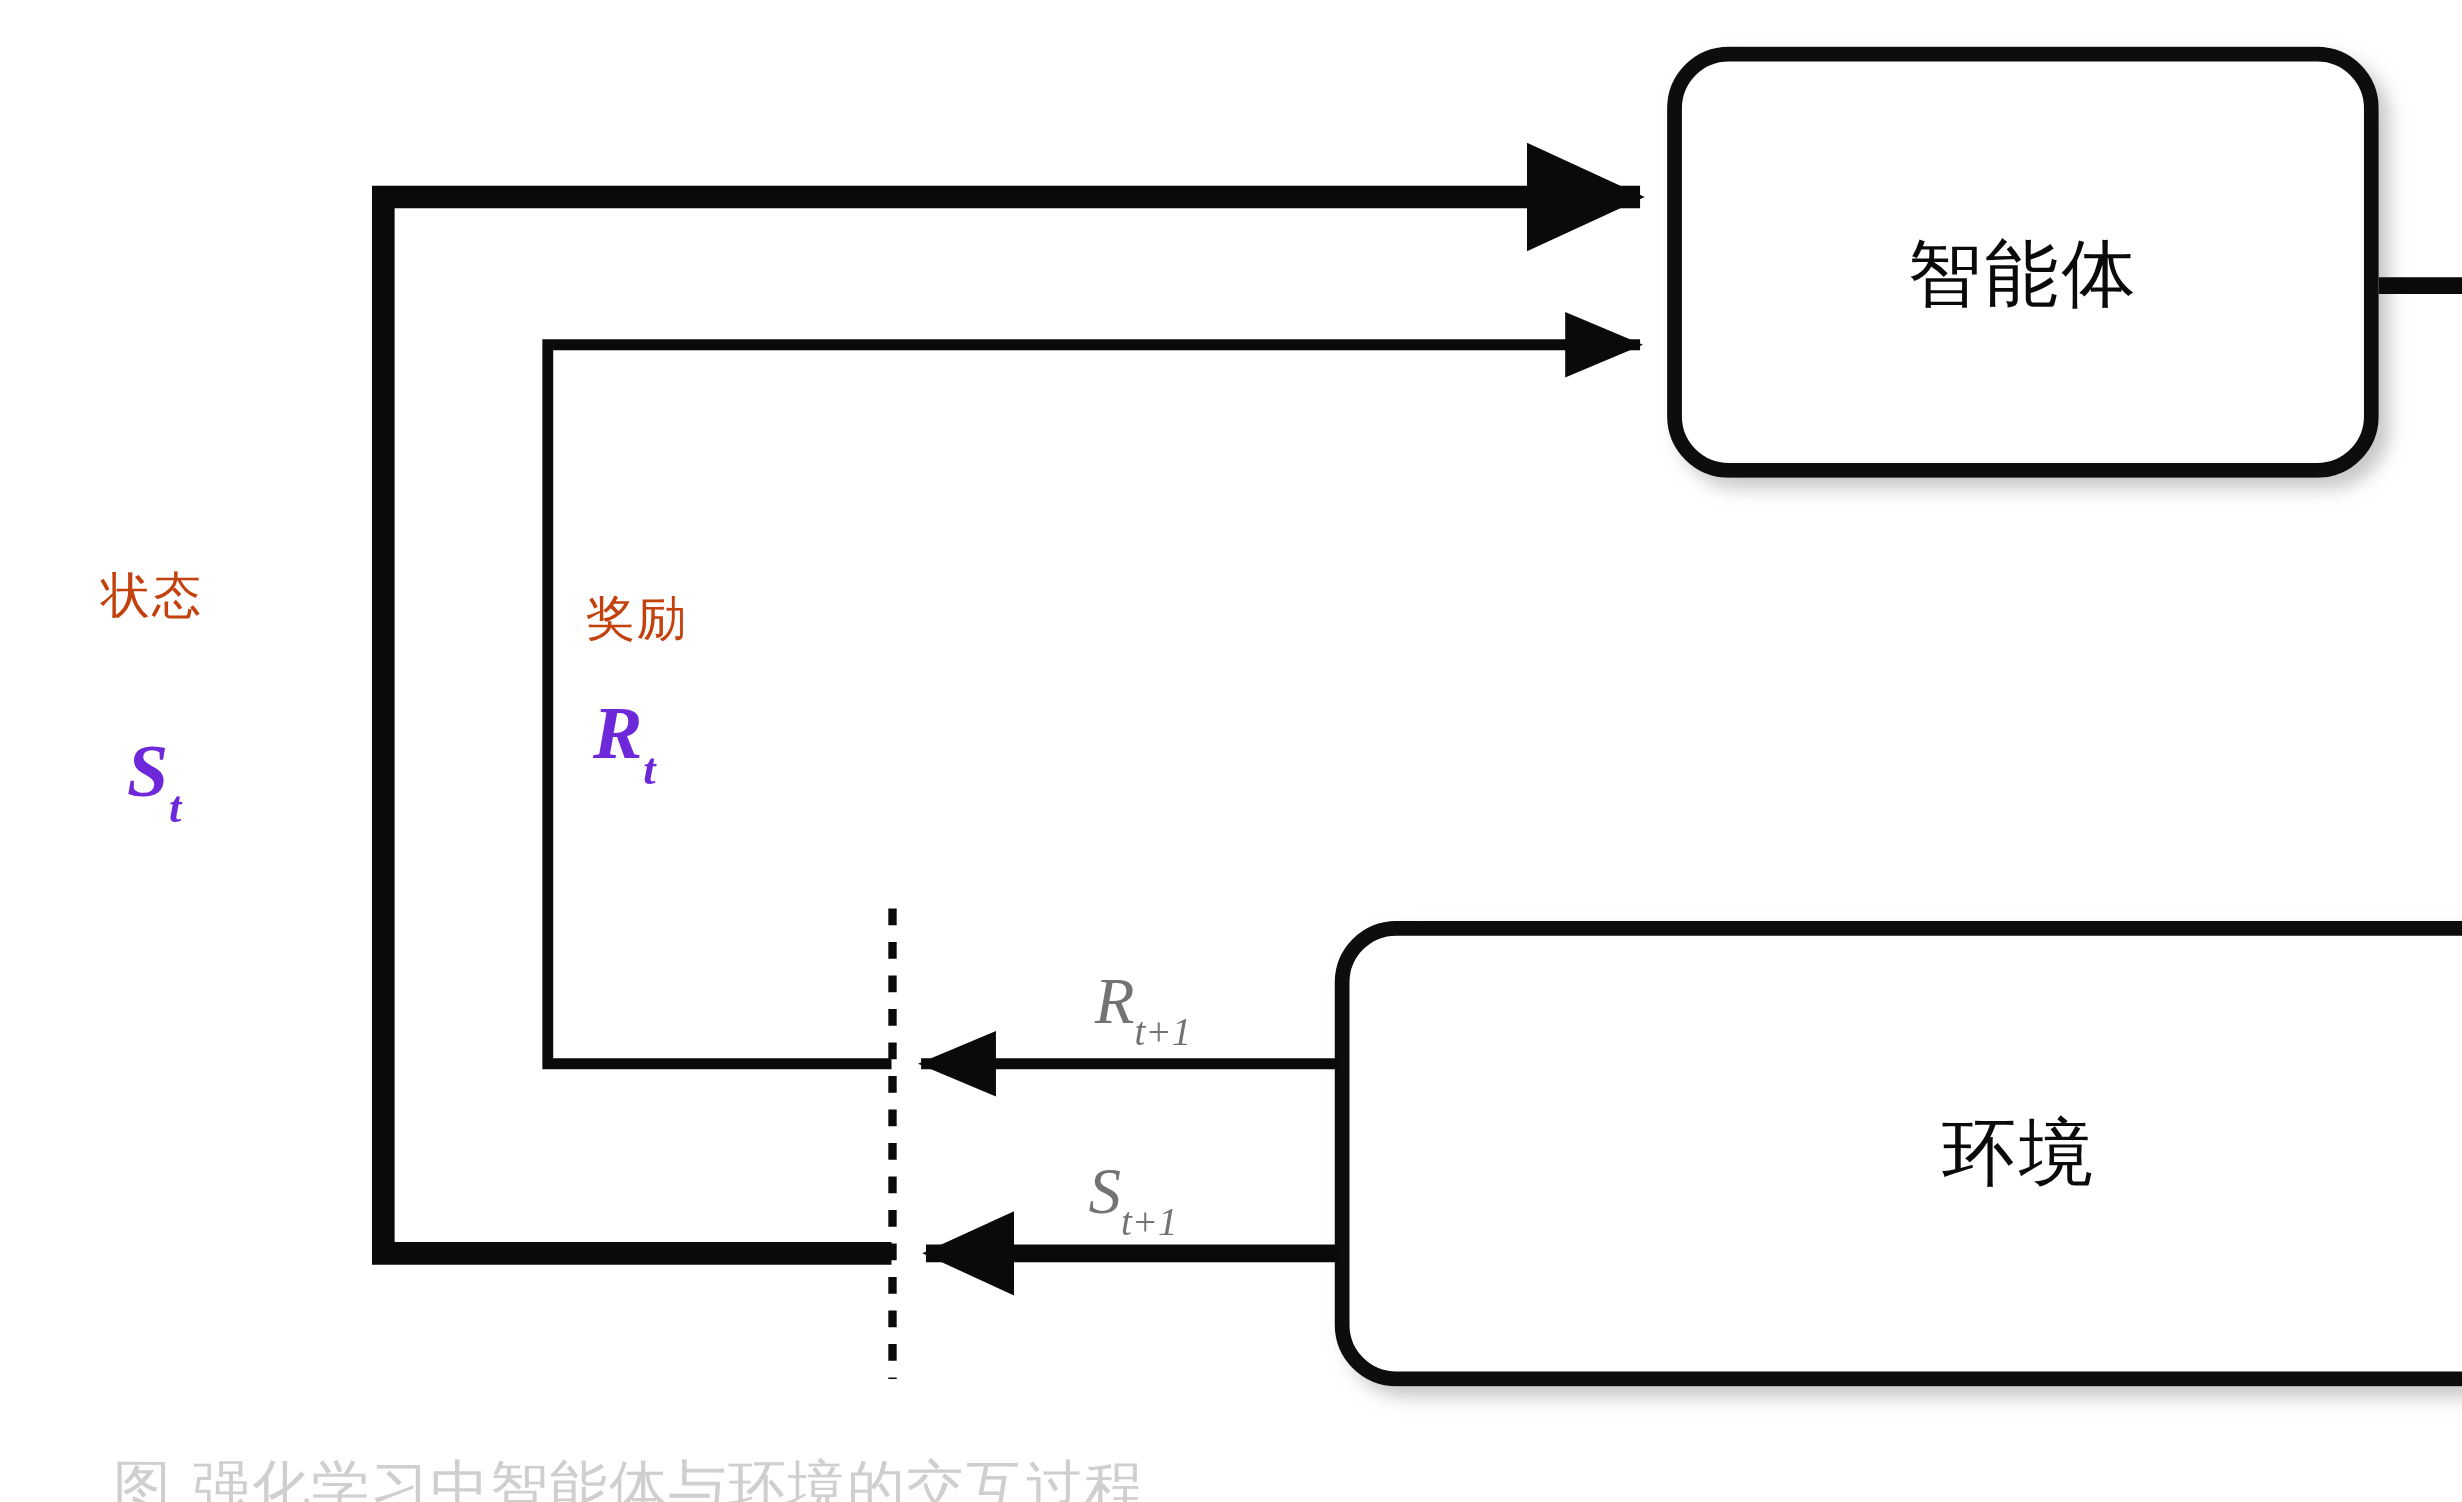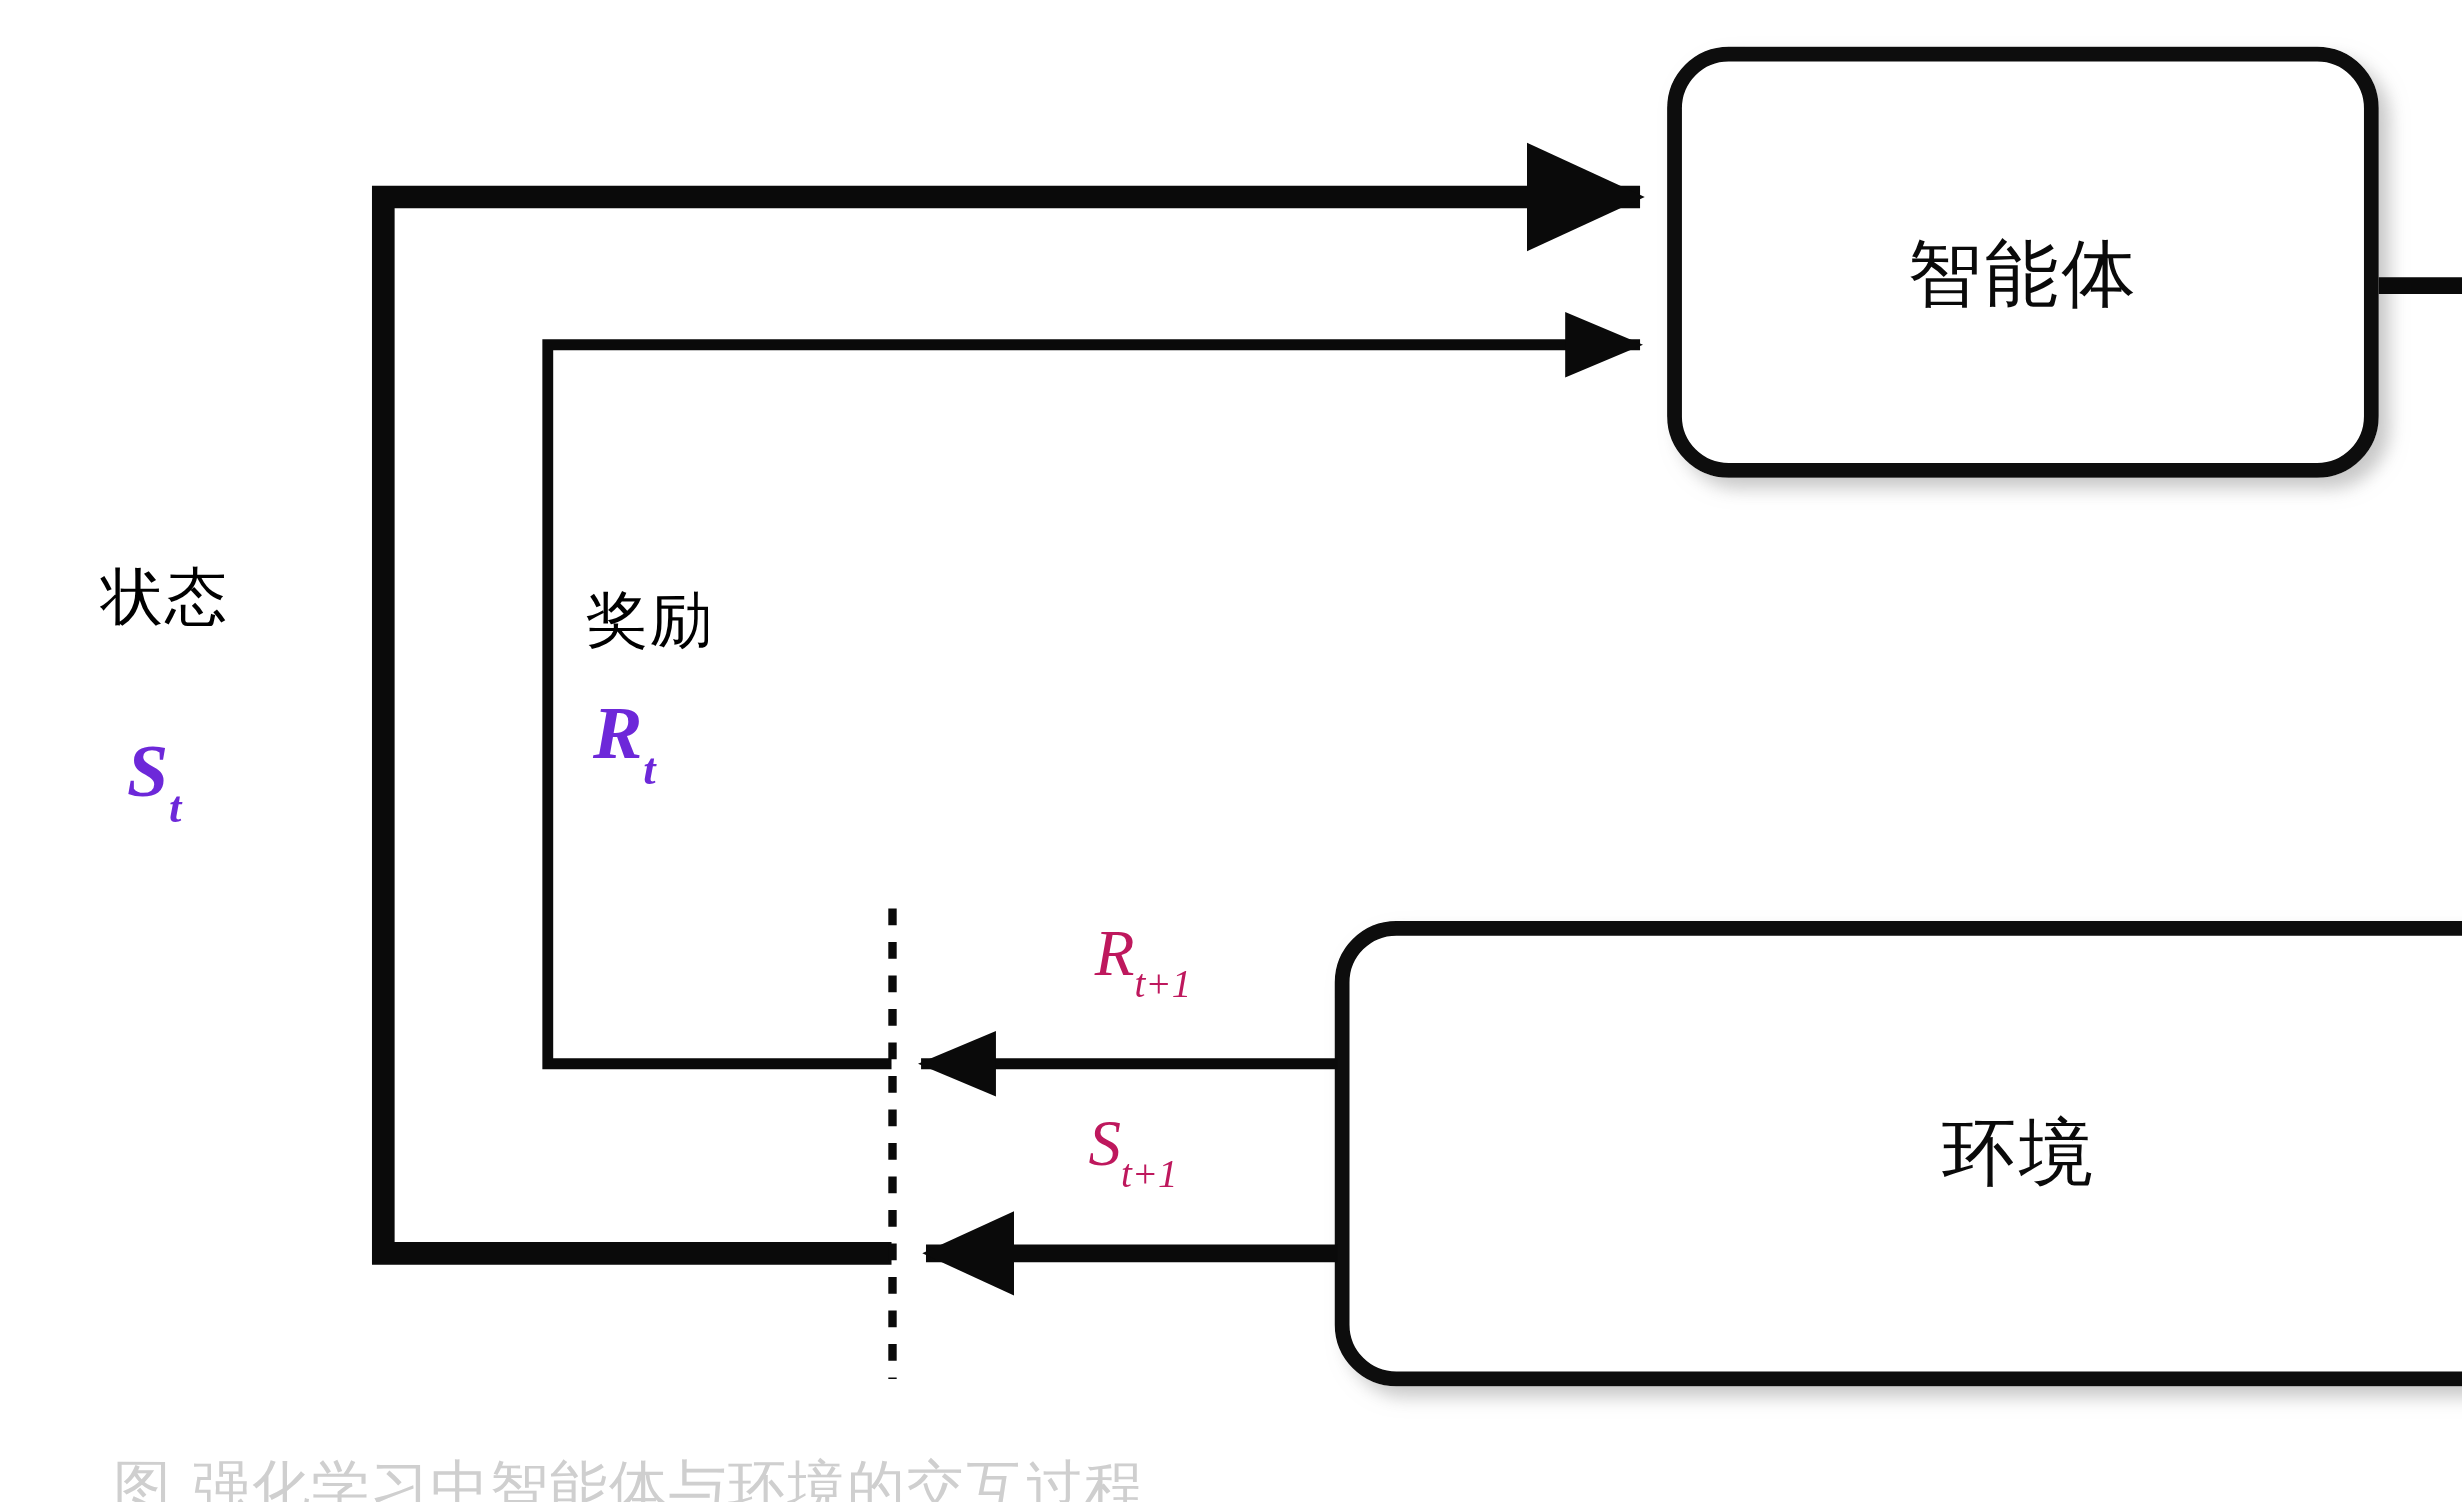--- a/index.html
+++ b/index.html
@@ -32,23 +32,23 @@
     font-size: 74px;
     color: #0a0a0a;
     white-space: nowrap;
     letter-spacing: 3px;
     line-height: 1;
     transform: translate(-50%, -50%);
     user-select: none;
   }
   .cn-label {
     position: absolute;
-    font-family: Liberation Mono, monospace;
-    font-size: 62px;
-    color: #000000;
+    font-family: Liberation Serif, serif;
+    font-size: 49px;
+    color: #c2410c;
     white-space: nowrap;
     letter-spacing: 2px;
     line-height: 1;
     user-select: none;
   }
   .math-label {
     position: absolute;
     font-family: "Liberation Serif", "DejaVu Serif", serif;
     font-style: italic;
     font-weight: 700;
@@ -65,25 +65,26 @@
     vertical-align: sub;
     position: relative;
     top: 0.22em;
     left: 0.02em;
   }
   .math-small {
     position: absolute;
     font-family: "Liberation Serif", "DejaVu Serif", serif;
     font-style: italic;
     font-size: 65px;
-    color: #be185d;
+    color: #737373;
     white-space: nowrap;
     line-height: 1;
     transform: translateX(-50%);
     user-select: none;
+    margin-top: 48px;
   }
   .math-small .sub {
     font-size: 0.60em;
     font-style: italic;
     vertical-align: sub;
     position: relative;
     top: 0.20em;
   }
   .caption {
     position: absolute;

